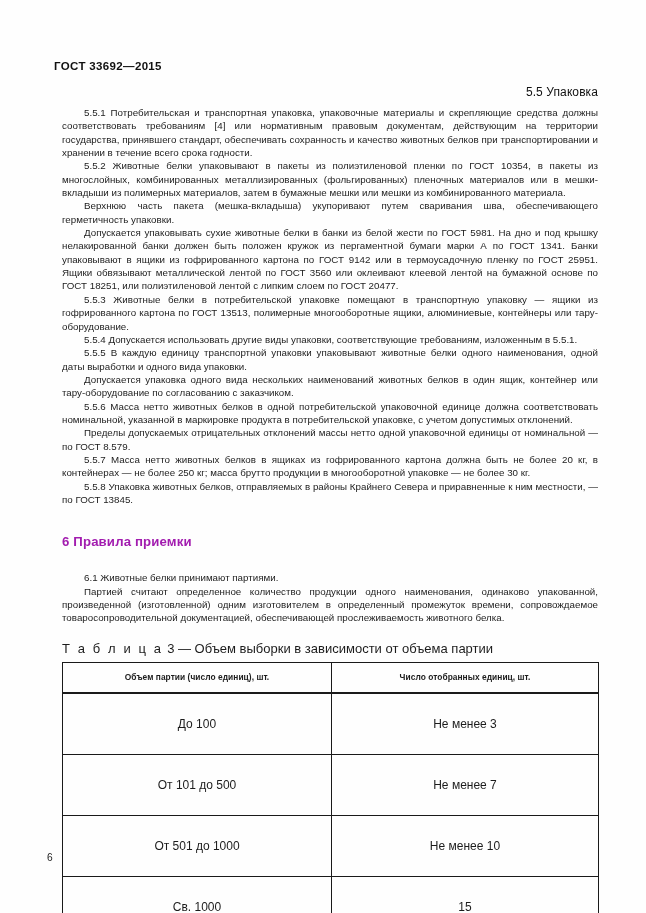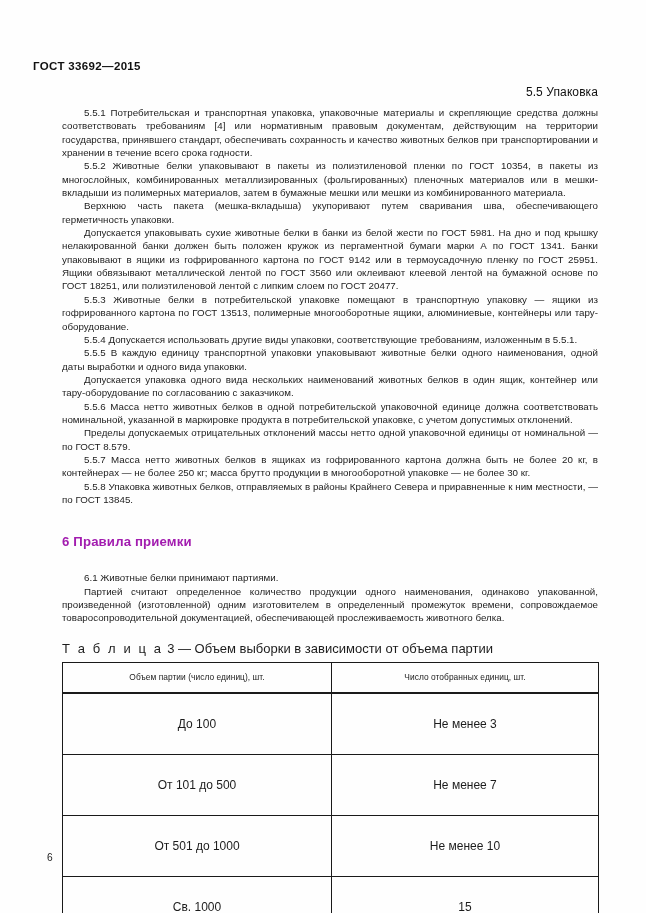--- a/index.html
+++ b/index.html
@@ -16,21 +16,21 @@
     color: #1a1a1a;
     -webkit-font-smoothing: antialiased;
   }
   .page {
     position: absolute;
     inset: 0;
     background: #fefefe;
   }
   .running-head {
     position: absolute;
-    left: 33px;
+    left: 54px;
     top: 60px;
     font-size: 11.5px;
     font-weight: bold;
     letter-spacing: 0.35px;
     color: #111;
     white-space: nowrap;
   }
   .content {
     position: absolute;
     left: 62px;
@@ -96,20 +96,21 @@
   }
   table.samp th {
     font-size: 8.4px;
     font-weight: normal;
     height: 29px;
     padding: 0 4px;
     letter-spacing: 0.05px;
   }
   table.samp thead tr th {
     border-bottom-width: 2px;
+    font-weight: bold;
   }
   table.samp td {
     font-size: 12px;
     height: 28px;
     padding: 16px 4px;
   }
   table.samp col.c1 { width: 269px; }
   table.samp col.c2 { width: 267px; }
 
   .folio {

